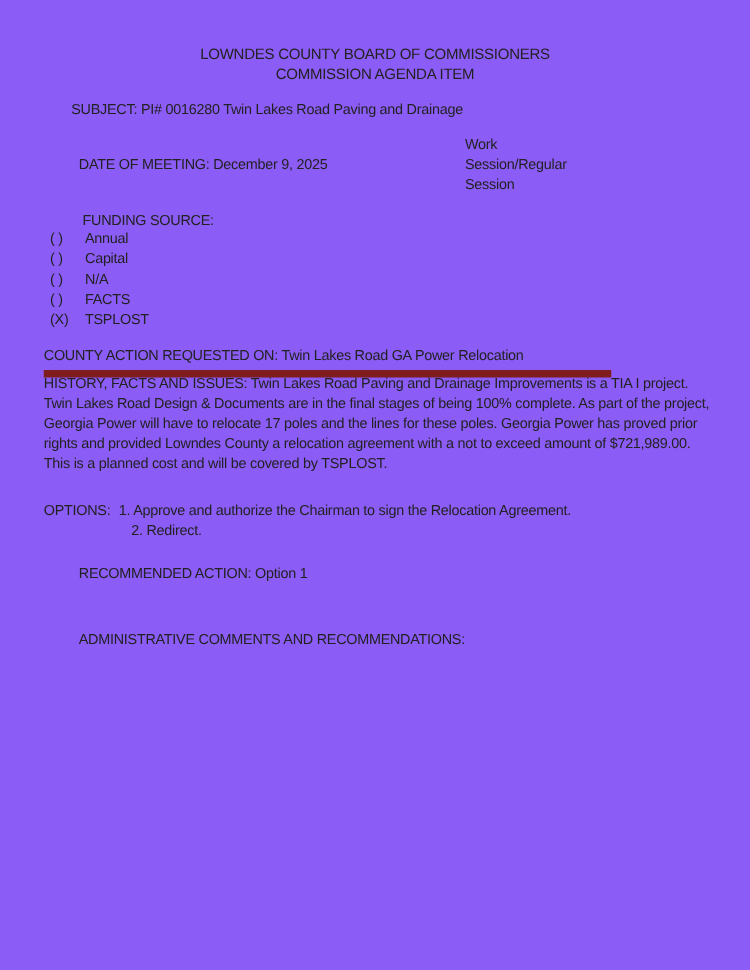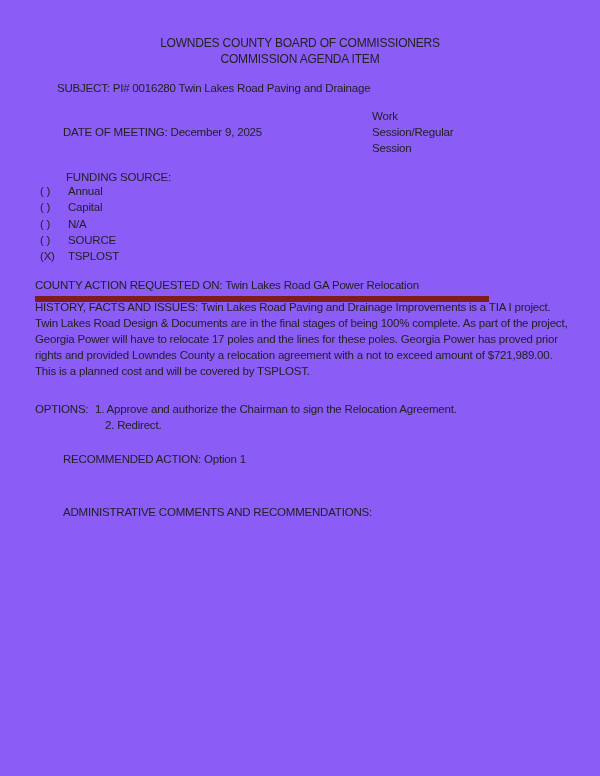--- a/index.html
+++ b/index.html
@@ -110,21 +110,21 @@
     <div class="funding-row">
       <span class="mark">( )</span>
       <span>Capital</span>
     </div>
     <div class="funding-row">
       <span class="mark">( )</span>
       <span>N/A</span>
     </div>
     <div class="funding-row">
       <span class="mark">( )</span>
-      <span>SOURCE</span>
+      <span>FACTS</span>
     </div>
     <div class="funding-row">
       <span class="mark">(X)</span>
       <span>TSPLOST</span>
     </div>
   </div>
 
   <div class="county-action">COUNTY ACTION REQUESTED ON: Twin Lakes Road GA Power Relocation</div>
 
   <div class="history">HISTORY, FACTS AND ISSUES: Twin Lakes Road Paving and Drainage Improvements is a TIA I project. Twin Lakes Road Design &amp; Documents are in the final stages of being 100% complete. As part of the project, Georgia Power will have to relocate 17 poles and the lines for these poles. Georgia Power has proved prior rights and provided Lowndes County a relocation agreement with a not to exceed amount of $721,989.00. This is a planned cost and will be covered by TSPLOST.</div>

